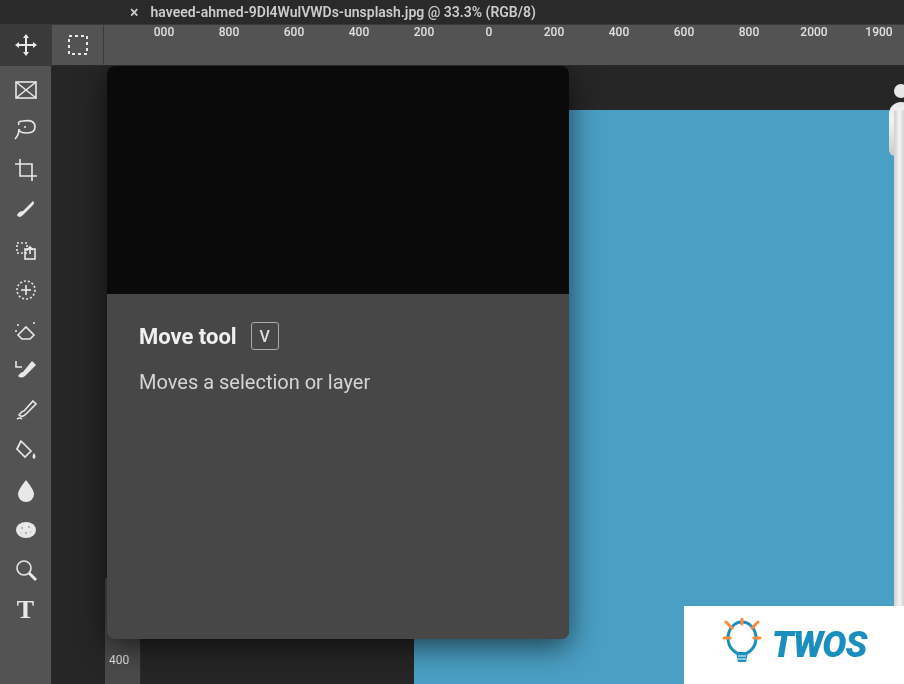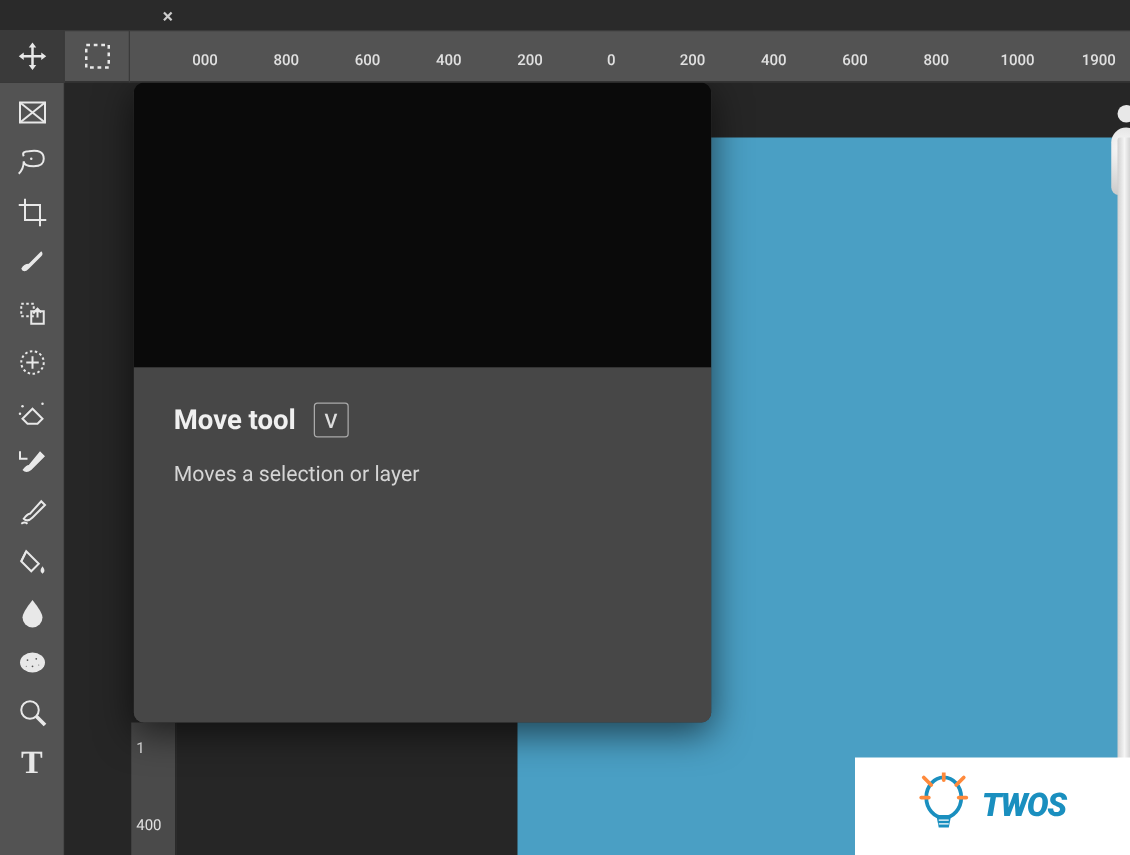--- a/index.html
+++ b/index.html
@@ -63,21 +63,21 @@
       height: 42px;
       display: flex;
       align-items: flex-end;
       justify-content: flex-start;
       color: #ddd;
       font-size: 12px;
       pointer-events: none;
     }
     .ruler .tick {
       position: absolute;
-      top: 16px;
+      top: 0;
       font-size: 12px;
       color: #e0e0e0;
       font-weight: 500;
       transform: translateX(-50%);
     }
     
     .main {
       position: relative;
       width: 100%;
       height: calc(100% - 66px);
@@ -147,21 +147,21 @@
       height: 14px;
       background: #e8e8e8;
       border-radius: 50%;
     }
     
     .tooltip-card {
       position: absolute;
       left: 55px;
       top: 0;
       width: 462px;
-      height: 512px;
+      height: 573px;
       border-radius: 8px;
       background: #3a3a3a;
       box-shadow: 0 8px 30px rgba(0,0,0,0.6);
       overflow: hidden;
       display: flex;
       flex-direction: column;
       z-index: 5;
     }
     .tooltip-preview {
       height: 228px;
@@ -192,21 +192,21 @@
       width: 28px;
       height: 28px;
       display: flex;
       align-items: center;
       justify-content: center;
       font-size: 16px;
       font-weight: 500;
     }
     .tooltip-desc {
       color: #d5d5d5;
-      font-size: 17px;
+      font-size: 20px;
       font-weight: 400;
     }
     .tooltip-actions {
       margin-top: auto;
       display: flex;
       justify-content: flex-end;
     }
     .learn-more {
       border: 2px solid #e8e8e8;
       color: #e8e8e8;
@@ -246,35 +246,36 @@
       display: flex;
       align-items: center;
       justify-content: center;
       gap: 10px;
       z-index: 50;
     }
     .badge-text {
       color: #1a8fbf;
       font-style: italic;
       font-weight: 900;
-      font-size: 26px;
+      font-size: 36px;
       letter-spacing: -1px;
     }
     .badge-bulb {
       width: 40px;
       height: 54px;
       position: relative;
     }
     .badge-bulb svg { width: 100%; height: 100%; }
   </style>
 </head>
 <body>
 
 <div class="tab-bar">
   <span class="close-x">×</span>
+  <span>haveed-ahmed-9Dl4WulVWDs-unsplash.jpg @ 33.3% (RGB/8)</span>
 </div>
 
 <div class="options-bar">
   <div class="tool-slot active">
     <span class="opt-icon">
       <svg width="26" height="26" viewBox="0 0 26 26">
         <path d="M13 2 L16 6 L14 6 L14 12 L20 12 L20 10 L24 13 L20 16 L20 14 L14 14 L14 20 L16 20 L13 24 L10 20 L12 20 L12 14 L6 14 L6 16 L2 13 L6 10 L6 12 L12 12 L12 6 L10 6 Z" fill="#e8e8e8"></path>
       </svg>
     </span>
   </div>
@@ -290,21 +291,21 @@
     <span class="tick" style="left:60px">000</span>
     <span class="tick" style="left:125px">800</span>
     <span class="tick" style="left:190px">600</span>
     <span class="tick" style="left:255px">400</span>
     <span class="tick" style="left:320px">200</span>
     <span class="tick" style="left:385px">0</span>
     <span class="tick" style="left:450px">200</span>
     <span class="tick" style="left:515px">400</span>
     <span class="tick" style="left:580px">600</span>
     <span class="tick" style="left:645px">800</span>
-    <span class="tick" style="left:710px">1000</span>
+    <span class="tick" style="left:710px">2000</span>
     <span class="tick" style="left:775px">1900</span>
 
   </div>
 </div>
 
 <div class="main">
 
   <div class="toolbar">
 
     <div class="tool">

